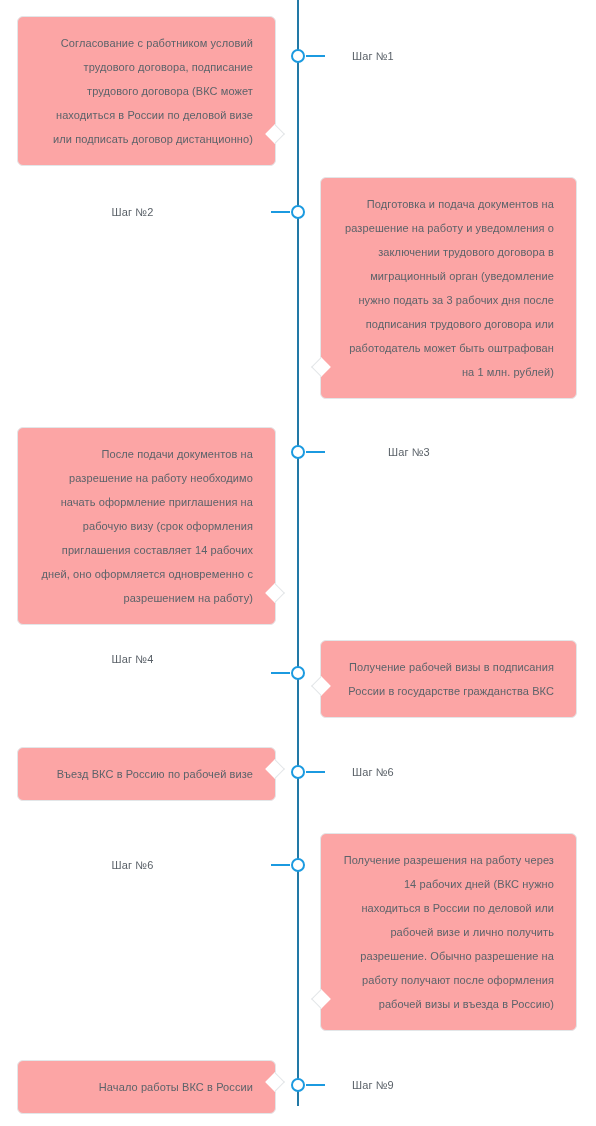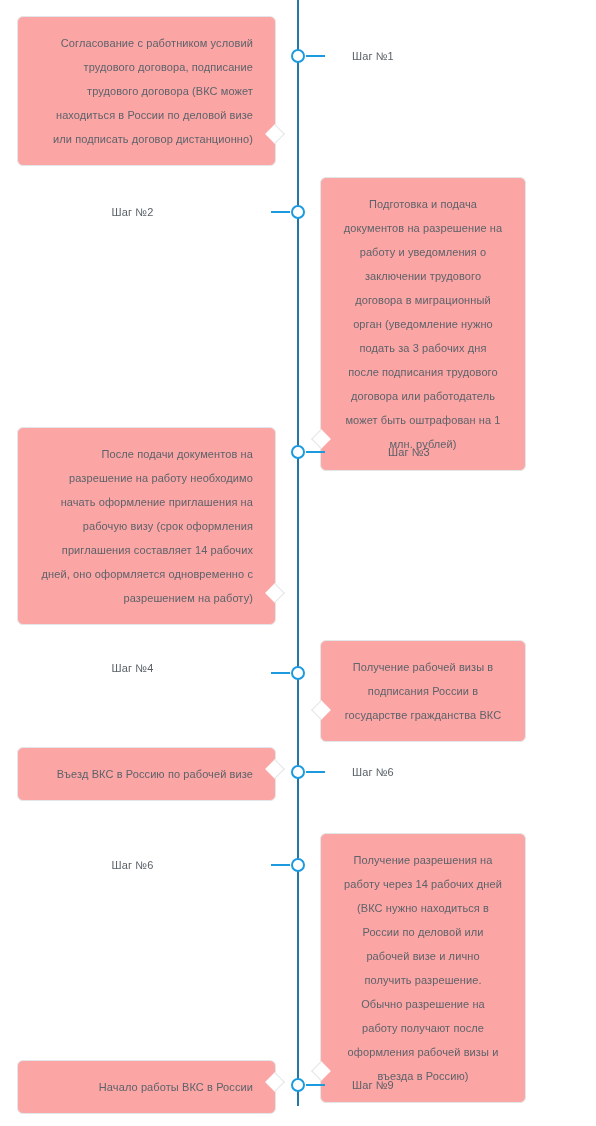--- a/index.html
+++ b/index.html
@@ -80,22 +80,22 @@
     color: #5c636a;
     letter-spacing: .1px;
   }
   .step-card.card-left {
     left: 17px;
     width: 259px;
     text-align: right;
   }
   .step-card.card-right {
     left: 320px;
-    width: 206px;
-    text-align: center;
+    width: 257px;
+    text-align: right;
   }
 
   
   .card-left::after,
   .card-right::after {
     content: "";
     position: absolute;
     width: 13px;
     height: 13px;
     background: #ffffff;
@@ -136,21 +136,21 @@
   <div class="step-card card-left" style="top:0px;">После подачи документов на разрешение на работу необходимо начать оформление приглашения на рабочую визу (срок оформления приглашения составляет 14 рабочих дней, оно оформляется одновременно с разрешением на работу)</div>
   <div class="step-node" style="top:18px;"></div>
   <div class="step-stub to-right" style="top:24px;"></div>
   <div class="step-label right-side" style="top:19px;padding-left:36px;">Шаг №3</div>
 </div>
 
 <div class="step-row" style="top:640px;">
   <div class="step-card card-right" style="top:0px;">Получение рабочей визы в подписания России в государстве гражданства ВКС</div>
   <div class="step-node" style="top:26px;"></div>
   <div class="step-stub to-left" style="top:32px;"></div>
-  <div class="step-label left-side" style="top:22px;">Шаг №4</div>
+  <div class="step-label left-side" style="top:13px;">Шаг №4</div>
 </div>
 
 <div class="step-row" style="top:747px;">
   <div class="step-card card-left" style="top:0px;">Въезд ВКС в Россию по рабочей визе</div>
   <div class="step-node" style="top:18px;"></div>
   <div class="step-stub to-right" style="top:24px;"></div>
   <div class="step-label right-side" style="top:19px;">Шаг №6</div>
 </div>
 
 <div class="step-row" style="top:833px;">

